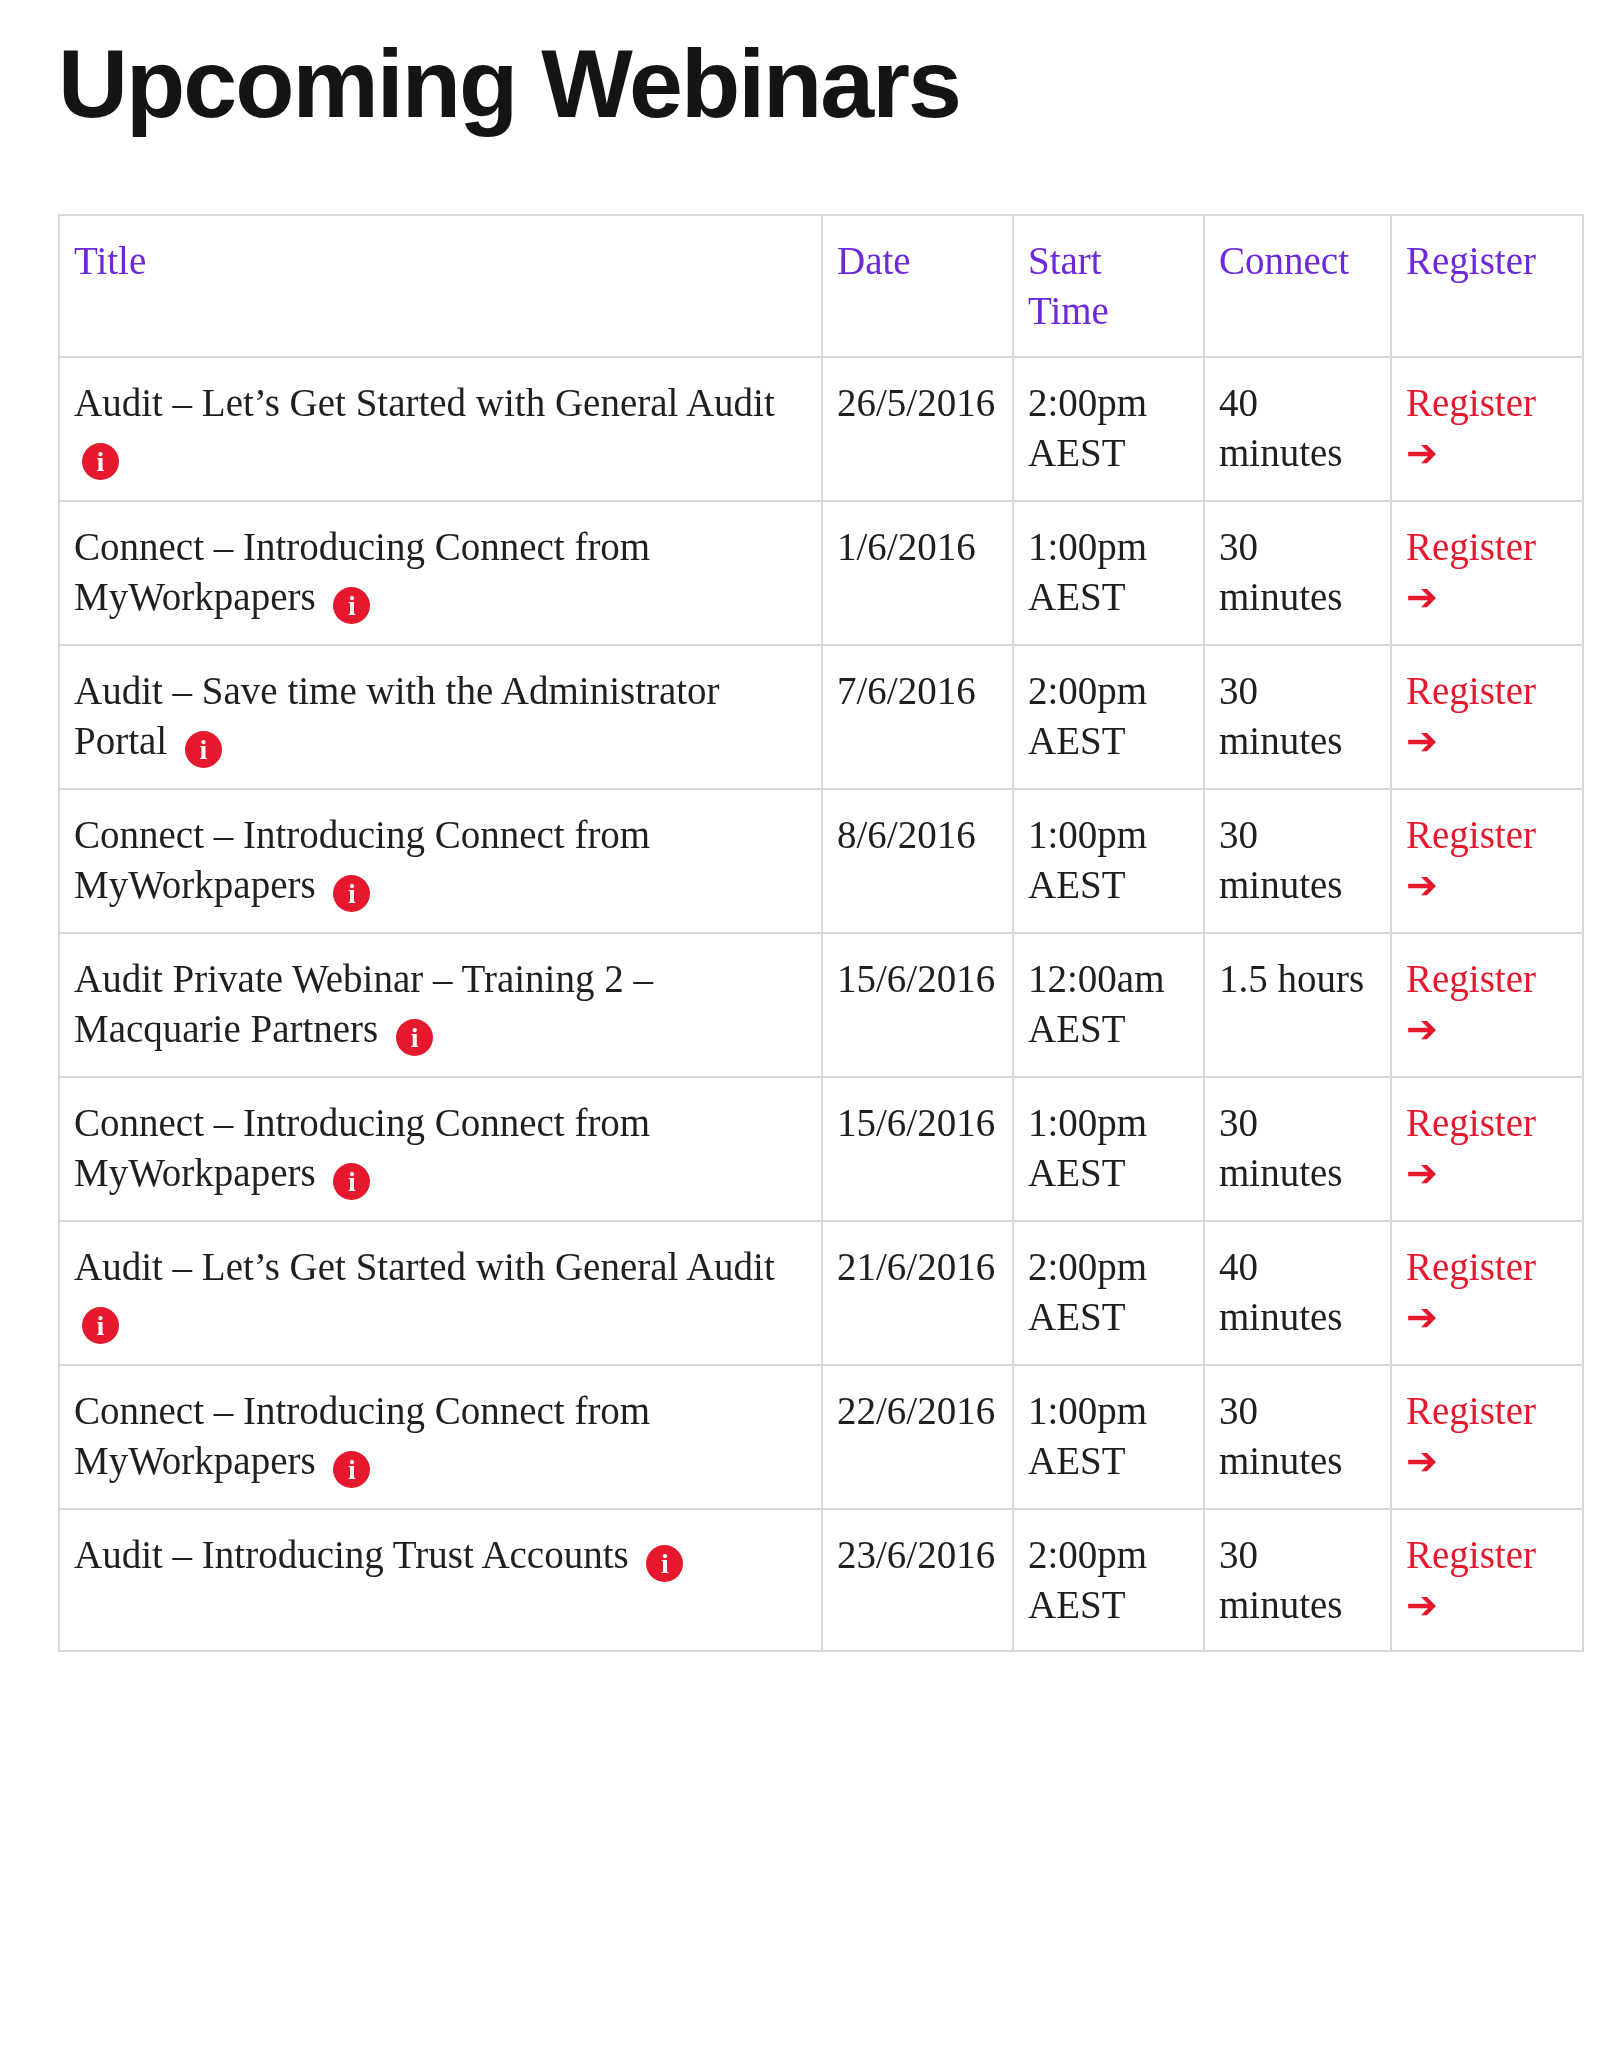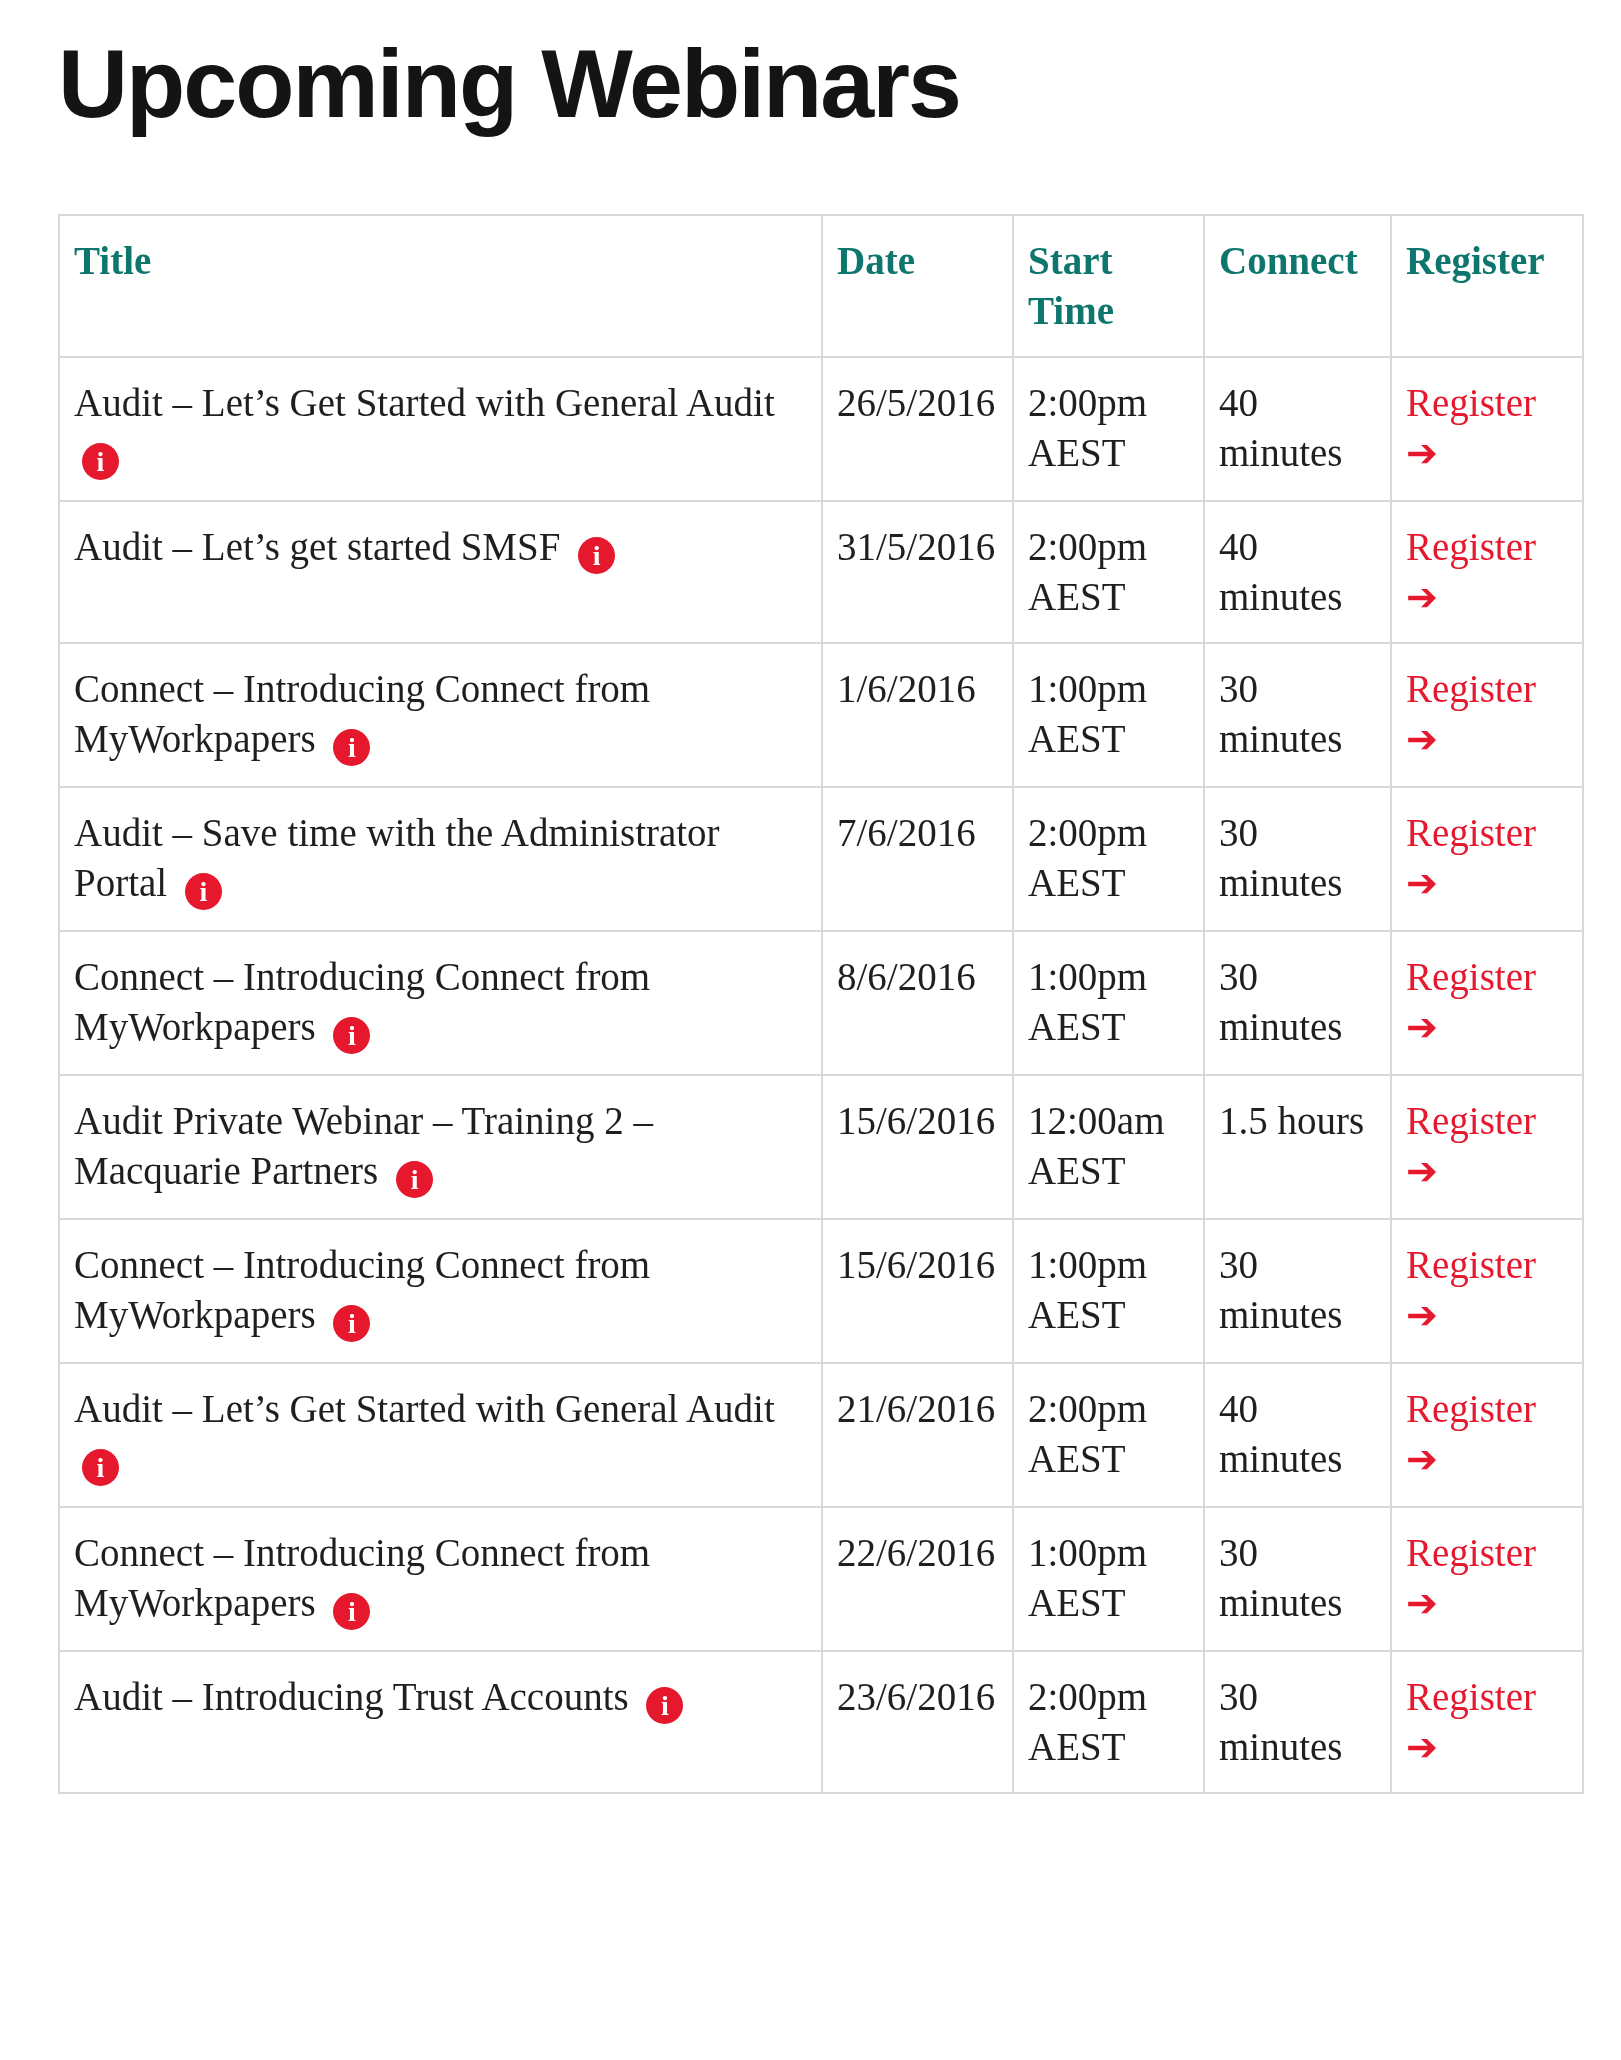--- a/index.html
+++ b/index.html
@@ -33,21 +33,21 @@
   th, td {
     border: 2px solid #d8d8d8;
     padding: 20px 14px;
     font-size: 39px;
     line-height: 50px;
     text-align: left;
     vertical-align: top;
     overflow-wrap: break-word;
     word-wrap: break-word;
   }
-  th { font-weight: bold; color: #0f766e; }
+  th { font-weight: normal; color: #6d28d9; }
   a.register-link {
     color: #e5182d;
     text-decoration: none;
     cursor: pointer;
   }
   .arrow-glyph {
     font-family: "DejaVu Sans", sans-serif;
     font-size: 38px;
     color: #e5182d;
   }
@@ -86,27 +86,20 @@
       <th>Date</th>
       <th>Start Time</th>
       <th>Connect</th>
       <th>Register</th>
     </tr>
   </thead>
   <tbody>
     <tr>
       <td><span>Audit – Let’s Get Started with General Audit</span> <span class="info-badge">i</span></td>
       <td>26/5/2016</td>
-      <td>2:00pm AEST</td>
-      <td>40 minutes</td>
-      <td><a class="register-link"><span>Register</span> <span class="arrow-glyph">➔</span></a></td>
-    </tr>
-    <tr>
-      <td><span>Audit – Let’s get started SMSF</span> <span class="info-badge">i</span></td>
-      <td>31/5/2016</td>
       <td>2:00pm AEST</td>
       <td>40 minutes</td>
       <td><a class="register-link"><span>Register</span> <span class="arrow-glyph">➔</span></a></td>
     </tr>
     <tr>
       <td><span>Connect – Introducing Connect from MyWorkpapers</span> <span class="info-badge">i</span></td>
       <td>1/6/2016</td>
       <td>1:00pm AEST</td>
       <td>30 minutes</td>
       <td><a class="register-link"><span>Register</span> <span class="arrow-glyph">➔</span></a></td>

